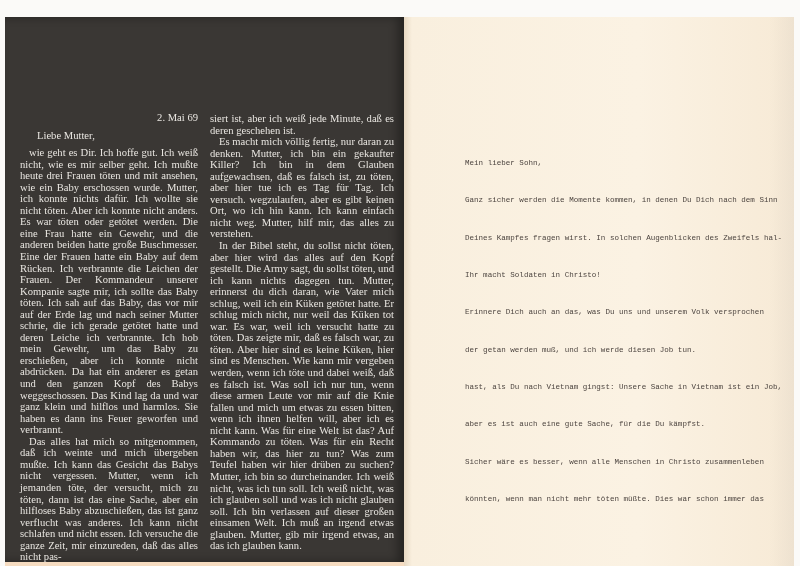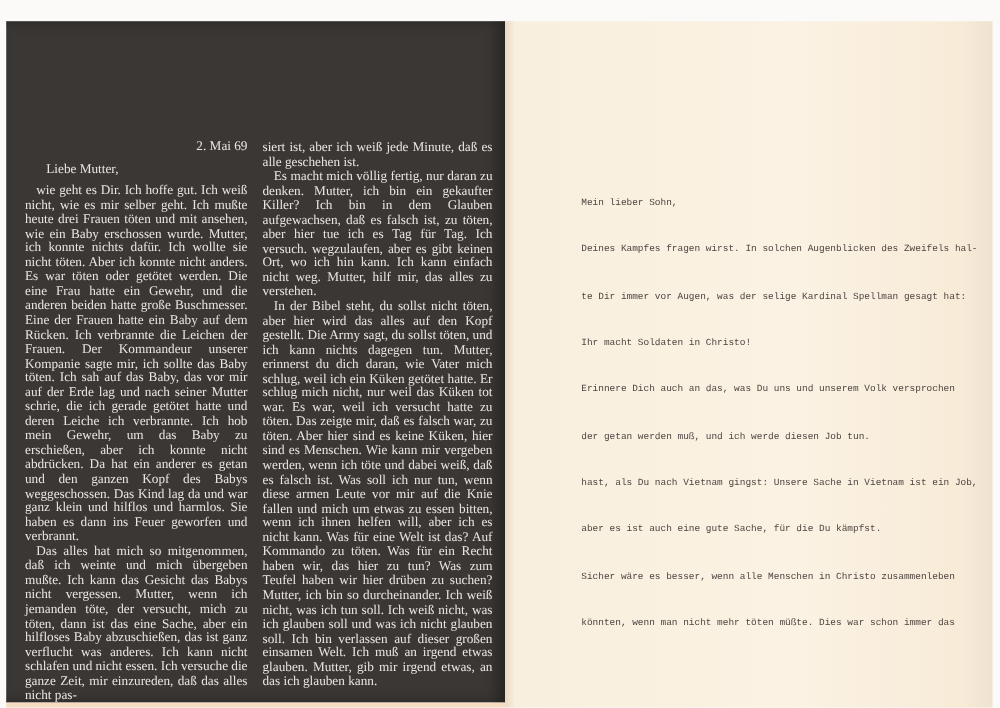--- a/index.html
+++ b/index.html
@@ -58,32 +58,32 @@
   <div class="left-bottom-strip"></div>
 
   <div class="col col-1">
     <span class="date">2. Mai 69</span>
     <span class="salutation">Liebe Mutter,</span>
     <p class="indent">wie geht es Dir. Ich hoffe gut. Ich weiß nicht, wie es mir selber geht. Ich mußte heute drei Frauen töten und mit ansehen, wie ein Baby erschossen wurde. Mutter, ich konnte nichts dafür. Ich wollte sie nicht töten. Aber ich konnte nicht anders. Es war töten oder getötet werden. Die eine Frau hatte ein Gewehr, und die anderen beiden hatte große Buschmesser. Eine der Frauen hatte ein Baby auf dem Rücken. Ich verbrannte die Leichen der Frauen. Der Kommandeur unserer Kompanie sagte mir, ich sollte das Baby töten. Ich sah auf das Baby, das vor mir auf der Erde lag und nach seiner Mutter schrie, die ich gerade getötet hatte und deren Leiche ich verbrannte. Ich hob mein Gewehr, um das Baby zu erschießen, aber ich konnte nicht abdrücken. Da hat ein anderer es getan und den ganzen Kopf des Babys weggeschossen. Das Kind lag da und war ganz klein und hilflos und harmlos. Sie haben es dann ins Feuer geworfen und verbrannt.</p>
     <p class="indent">Das alles hat mich so mitgenommen, daß ich weinte und mich übergeben mußte. Ich kann das Gesicht das Babys nicht vergessen. Mutter, wenn ich jemanden töte, der versucht, mich zu töten, dann ist das eine Sache, aber ein hilfloses Baby abzuschießen, das ist ganz verflucht was anderes. Ich kann nicht schlafen und nicht essen. Ich versuche die ganze Zeit, mir einzureden, daß das alles nicht pas-</p>
   </div>
 
   <div class="col col-2">
-    <p>siert ist, aber ich weiß jede Minute, daß es alle geschehen ist.</p>
+    <p>siert ist, aber ich weiß jede Minute, daß es deren geschehen ist.</p>
     <p class="indent">Es macht mich völlig fertig, nur daran zu denken. Mutter, ich bin ein gekaufter Killer? Ich bin in dem Glauben aufgewachsen, daß es falsch ist, zu töten, aber hier tue ich es Tag für Tag. Ich versuch. wegzulaufen, aber es gibt keinen Ort, wo ich hin kann. Ich kann einfach nicht weg. Mutter, hilf mir, das alles zu verstehen.</p>
     <p class="indent">In der Bibel steht, du sollst nicht töten, aber hier wird das alles auf den Kopf gestellt. Die Army sagt, du sollst töten, und ich kann nichts dagegen tun. Mutter, erinnerst du dich daran, wie Vater mich schlug, weil ich ein Küken getötet hatte. Er schlug mich nicht, nur weil das Küken tot war. Es war, weil ich versucht hatte zu töten. Das zeigte mir, daß es falsch war, zu töten. Aber hier sind es keine Küken, hier sind es Menschen. Wie kann mir vergeben werden, wenn ich töte und dabei weiß, daß es falsch ist. Was soll ich nur tun, wenn diese armen Leute vor mir auf die Knie fallen und mich um etwas zu essen bitten, wenn ich ihnen helfen will, aber ich es nicht kann. Was für eine Welt ist das? Auf Kommando zu töten. Was für ein Recht haben wir, das hier zu tun? Was zum Teufel haben wir hier drüben zu suchen? Mutter, ich bin so durcheinander. Ich weiß nicht, was ich tun soll. Ich weiß nicht, was ich glauben soll und was ich nicht glauben soll. Ich bin verlassen auf dieser großen einsamen Welt. Ich muß an irgend etwas glauben. Mutter, gib mir irgend etwas, an das ich glauben kann.</p>
   </div>
 
   <div class="right-page"></div>
   <div class="bleed"></div>
 
   <div class="letter">
     <span class="line greeting">Mein lieber Sohn,</span>
+    <span class="line">Ganz sicher werden die Momente kommen, in denen Du Dich nach dem Sinn</span>
     <span class="line">Deines Kampfes fragen wirst. In solchen Augenblicken des Zweifels hal-</span>
-    <span class="line">te Dir immer vor Augen, was der selige Kardinal Spellman gesagt hat:</span>
     <span class="line">Ihr macht Soldaten in Christo!</span>
     <span class="line">Erinnere Dich auch an das, was Du uns und unserem Volk versprochen</span>
     <span class="line">der getan werden muß, und ich werde diesen Job tun.</span>
     <span class="line">hast, als Du nach Vietnam gingst: Unsere Sache in Vietnam ist ein Job,</span>
     <span class="line">aber es ist auch eine gute Sache, für die Du kämpfst.</span>
     <span class="line">Sicher wäre es besser, wenn alle Menschen in Christo zusammenleben</span>
     <span class="line">könnten, wenn man nicht mehr töten müßte. Dies war schon immer das</span>
     
     
     

